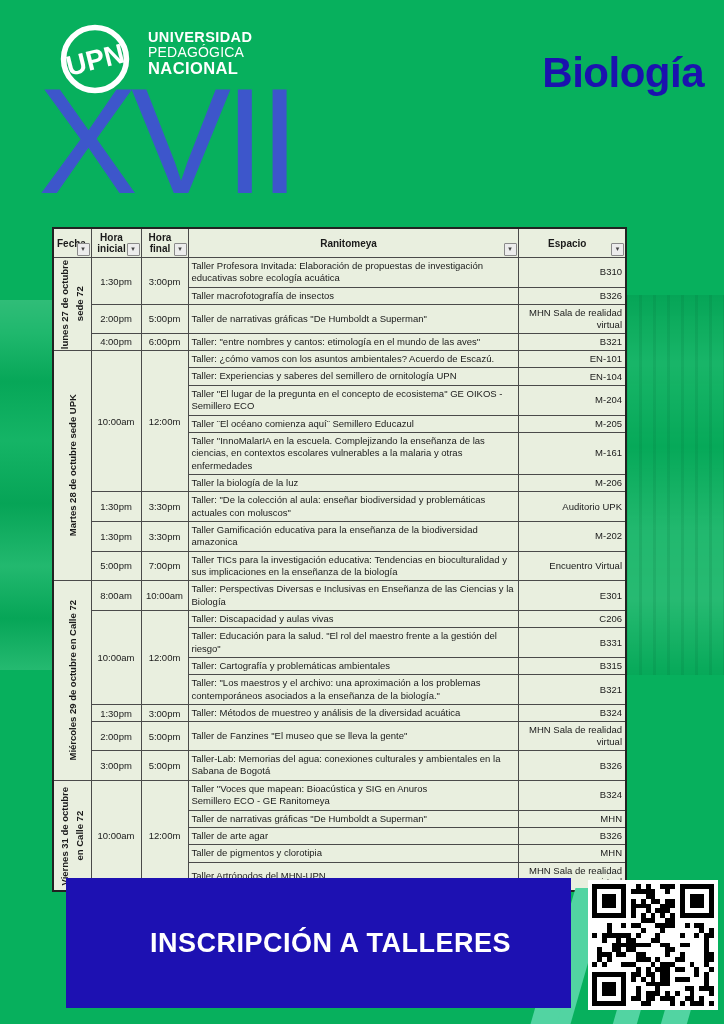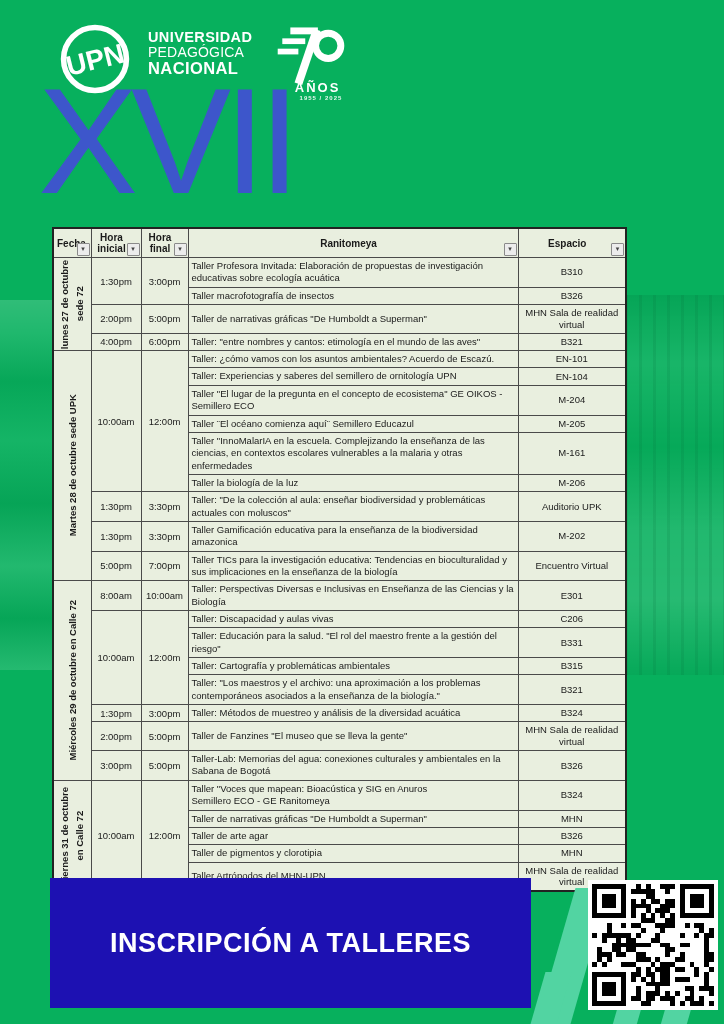--- a/index.html
+++ b/index.html
@@ -71,26 +71,27 @@
     font-size:7px;line-height:10px;color:#444;text-align:center;
   }
   td.date-cell{position:relative;padding:0;}
   .vtext{
     position:absolute;inset:1px;display:flex;align-items:center;justify-content:center;
     writing-mode:vertical-rl;transform:rotate(180deg);
     font-size:9.5px;font-weight:700;text-align:center;line-height:1.6;
   }
   td.time-cell{text-align:center;white-space:nowrap;}
   td.activity-cell{white-space:pre-line;line-height:1.3;}
-  td.space-cell{text-align:center;line-height:1.25;}
+  td.space-cell{text-align:right;line-height:1.25;}
   
   .banner{
-    position:absolute;left:50px;top:878px;width:481px;height:130px;
+    position:absolute;left:66px;top:878px;width:481px;height:130px;
     background:var(--banner-blue);display:flex;align-items:center;justify-content:center;
     z-index:3;
+    padding-left:24px;
   }
   .banner span{color:var(--white);font-size:27px;font-weight:800;letter-spacing:.5px;}
   .mint-stripe{position:absolute;background:var(--mint);z-index:1;transform:skewX(-16deg);}
   .ms1{left:556px;top:888px;width:34px;height:136px;}
   .ms2{left:538px;top:972px;width:26px;height:52px;}
   .ms3{left:616px;top:1002px;width:24px;height:22px;}
   .ms4{left:664px;top:1002px;width:26px;height:22px;}
   .qr-box{
     position:absolute;left:588px;top:880px;width:130px;height:130px;
     background:var(--white);z-index:2;display:flex;align-items:center;justify-content:center;
@@ -106,35 +107,25 @@
 <div class="logo-row">
   <svg class="upn-logo" viewBox="0 0 80 80">
     <circle cx="40" cy="40" r="34" fill="none" stroke="#ffffff" stroke-width="6"></circle>
     <text x="40" y="51" text-anchor="middle" font-family="Liberation Sans, sans-serif" font-size="30" font-weight="bold" fill="#ffffff" transform="rotate(-14 40 40)">UPN</text>
   </svg>
   <div class="logo-text">
     <div class="logo-line1">UNIVERSIDAD</div>
     <div class="logo-line2">PEDAGÓGICA</div>
     <div class="logo-line3">NACIONAL</div>
   </div>
-  <div class="anniv">
-    <svg viewBox="0 0 60 54">
-      <line x1="12" y1="6" x2="36" y2="6" stroke="#ffffff" stroke-width="6"></line>
-      <line x1="5" y1="15" x2="25" y2="15" stroke="#ffffff" stroke-width="5"></line>
-      <line x1="1" y1="24" x2="19" y2="24" stroke="#ffffff" stroke-width="5"></line>
-      <line x1="35" y1="5" x2="19" y2="52" stroke="#ffffff" stroke-width="7"></line>
-      <circle cx="45" cy="19" r="11" fill="none" stroke="#ffffff" stroke-width="6"></circle>
-    </svg>
-    <div class="anniv-label">AÑOS</div>
-    <div class="anniv-years">1955 / 2025</div>
-  </div>
 </div>
 
 <div class="edition">XVII</div>
 <div class="main-title">
+  <div>Biología</div>
 </div>
 
 <div class="table-wrap">
   <table class="schedule">
     <colgroup>
       <col class="c-date">
         <col class="c-start">
         <col class="c-end">
         <col class="c-act">
         <col class="c-space">

